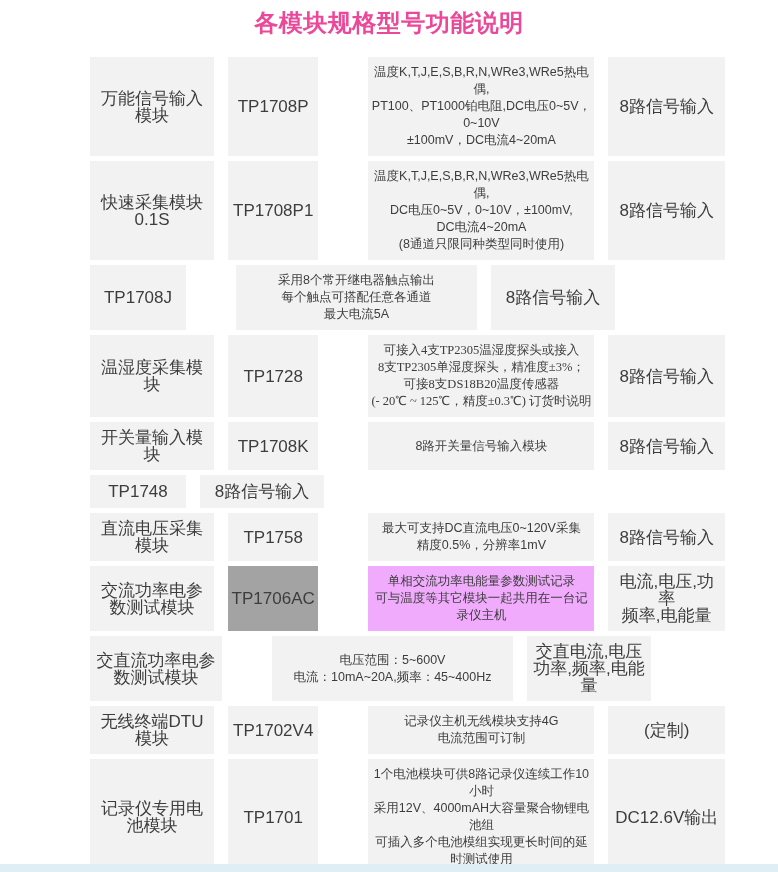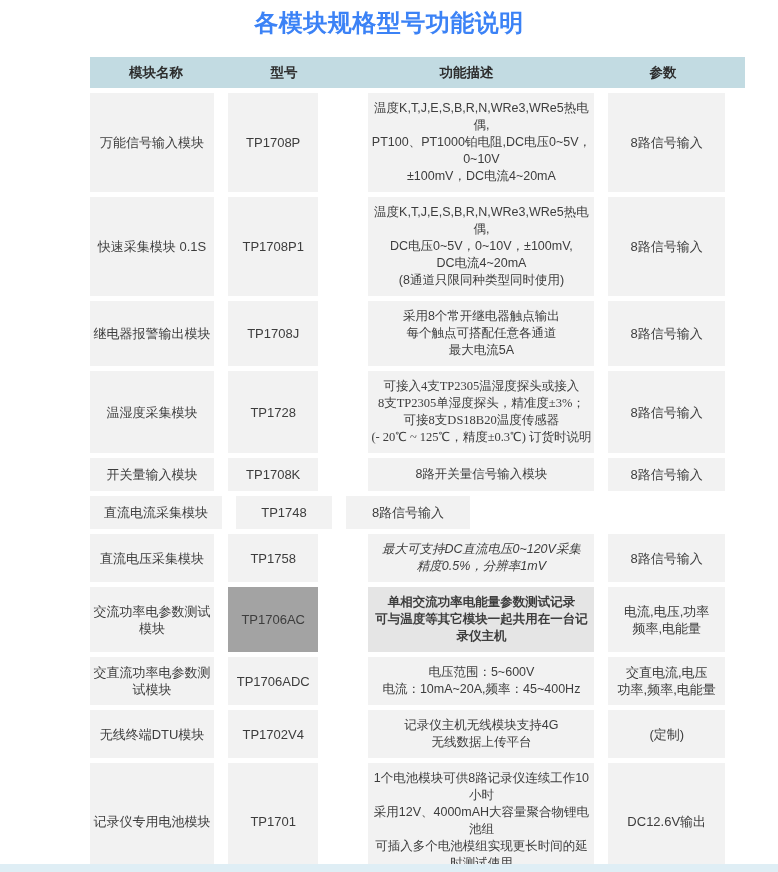--- a/index.html
+++ b/index.html
@@ -10,21 +10,21 @@
     height: 872px;
     font-family: "Liberation Sans", sans-serif;
     color: #3d3d3d;
     position: relative;
     overflow: hidden;
   }
   .page-title {
     text-align: center;
     font-size: 24px;
     font-weight: bold;
-    color: #3b82f6;
+    color: #ec4899;
     margin: 8px 0 0 0;
     line-height: 30px;
     letter-spacing: 0.5px;
   }
   .spec-table {
     margin: 19px 0 0 90px;
   }
   .thead {
     width: 655px;
     height: 31px;
@@ -51,45 +51,39 @@
   }
   .row { display: flex; gap: 14px; }
   .cell {
     display: flex;
     align-items: center;
     justify-content: center;
     text-align: center;
     box-sizing: border-box;
     padding: 7px 3px;
     min-height: 33px;
-    font-size: 13px;
+    font-size: 17px;
     line-height: 17px;
     white-space: pre-line;
   }
   .cell.desc { font-size: 12.5px; margin-left: 36px; }
   .footer-bar {
     position: absolute;
     left: 0;
     bottom: 0;
     width: 778px;
     height: 8px;
   }
 </style>
 </head>
 <body>
 
 <h1 class="page-title">各模块规格型号功能说明</h1>
 
 <div class="spec-table">
-  <div class="thead" style="background: rgb(194, 219, 226);">
-    <span class="th c1">模块名称</span>
-    <span class="th c2">型号</span>
-    <span class="th c3">功能描述</span>
-    <span class="th c4">参数</span>
-  </div>
   <div class="tbody">
   <div class="row">
     <div class="cell c1" style="background: rgb(242, 242, 242);">万能信号输入模块</div>
     <div class="cell c2" style="background: rgb(242, 242, 242);">TP1708P</div>
     <div class="cell c3 desc" style="background: rgb(242, 242, 242);">温度K,T,J,E,S,B,R,N,WRe3,WRe5热电偶,
 PT100、PT1000铂电阻,DC电压0~5V，0~10V
 ±100mV，DC电流4~20mA</div>
     <div class="cell c4" style="background: rgb(242, 242, 242);">8路信号输入</div>
   </div>
 
@@ -97,21 +91,20 @@
     <div class="cell c1" style="background: rgb(242, 242, 242);">快速采集模块 0.1S</div>
     <div class="cell c2" style="background: rgb(242, 242, 242);">TP1708P1</div>
     <div class="cell c3 desc" style="background: rgb(242, 242, 242);">温度K,T,J,E,S,B,R,N,WRe3,WRe5热电偶,
 DC电压0~5V，0~10V，±100mV,
 DC电流4~20mA
 (8通道只限同种类型同时使用)</div>
     <div class="cell c4" style="background: rgb(242, 242, 242);">8路信号输入</div>
   </div>
 
   <div class="row">
-    <div class="cell c1" style="background: rgb(242, 242, 242);">继电器报警输出模块</div>
     <div class="cell c2" style="background: rgb(242, 242, 242);">TP1708J</div>
     <div class="cell c3 desc" style="background: rgb(242, 242, 242);">采用8个常开继电器触点输出
 每个触点可搭配任意各通道
 最大电流5A</div>
     <div class="cell c4" style="background: rgb(242, 242, 242);">8路信号输入</div>
   </div>
 
   <div class="row">
     <div class="cell c1" style="background: rgb(242, 242, 242);">温湿度采集模块</div>
     <div class="cell c2" style="background: rgb(242, 242, 242);">TP1728</div>
@@ -123,56 +116,54 @@
   </div>
 
   <div class="row">
     <div class="cell c1" style="background: rgb(242, 242, 242);">开关量输入模块</div>
     <div class="cell c2" style="background: rgb(242, 242, 242);">TP1708K</div>
     <div class="cell c3 desc" style="background: rgb(242, 242, 242);">8路开关量信号输入模块</div>
     <div class="cell c4" style="background: rgb(242, 242, 242);">8路信号输入</div>
   </div>
 
   <div class="row">
-    <div class="cell c1" style="background: rgb(242, 242, 242);">直流电流采集模块</div>
     <div class="cell c2" style="background: rgb(242, 242, 242);">TP1748</div>
     <div class="cell c4" style="background: rgb(242, 242, 242);">8路信号输入</div>
   </div>
 
   <div class="row">
     <div class="cell c1" style="background: rgb(242, 242, 242);">直流电压采集模块</div>
     <div class="cell c2" style="background: rgb(242, 242, 242);">TP1758</div>
-    <div class="cell c3 desc" style="background: rgb(242, 242, 242); font-style: italic;">最大可支持DC直流电压0~120V采集
+    <div class="cell c3 desc" style="background: rgb(242, 242, 242);">最大可支持DC直流电压0~120V采集
 精度0.5%，分辨率1mV</div>
     <div class="cell c4" style="background: rgb(242, 242, 242);">8路信号输入</div>
   </div>
 
   <div class="row">
     <div class="cell c1" style="background: rgb(242, 242, 242);">交流功率电参数测试模块</div>
     <div class="cell c2" style="background: #a3a3a3;">TP1706AC</div>
-    <div class="cell c3 desc" style="background: #e5e5e5; font-weight: bold;">单相交流功率电能量参数测试记录
+    <div class="cell c3 desc" style="background: #f0abfc;">单相交流功率电能量参数测试记录
 可与温度等其它模块一起共用在一台记录仪主机</div>
     <div class="cell c4" style="background: rgb(242, 242, 242);">电流,电压,功率
 频率,电能量</div>
   </div>
 
   <div class="row">
     <div class="cell c1" style="background: rgb(242, 242, 242);">交直流功率电参数测试模块</div>
-    <div class="cell c2" style="background: rgb(242, 242, 242);">TP1706ADC</div>
     <div class="cell c3 desc" style="background: rgb(242, 242, 242);">电压范围：5~600V
 电流：10mA~20A,频率：45~400Hz</div>
     <div class="cell c4" style="background: rgb(242, 242, 242);">交直电流,电压
 功率,频率,电能量</div>
   </div>
 
   <div class="row">
     <div class="cell c1" style="background: rgb(242, 242, 242);">无线终端DTU模块</div>
     <div class="cell c2" style="background: rgb(242, 242, 242);">TP1702V4</div>
     <div class="cell c3 desc" style="background: rgb(242, 242, 242);">记录仪主机无线模块支持4G
-无线数据上传平台</div>
+电流范围可订制</div>
     <div class="cell c4" style="background: rgb(242, 242, 242);">(定制)</div>
   </div>
 
   <div class="row">
     <div class="cell c1" style="background: rgb(242, 242, 242);">记录仪专用电池模块</div>
     <div class="cell c2" style="background: rgb(242, 242, 242);">TP1701</div>
     <div class="cell c3 desc" style="background: rgb(242, 242, 242);">1个电池模块可供8路记录仪连续工作10小时
 采用12V、4000mAH大容量聚合物锂电池组
 可插入多个电池模组实现更长时间的延时测试使用</div>
     <div class="cell c4" style="background: rgb(242, 242, 242);">DC12.6V输出</div>

